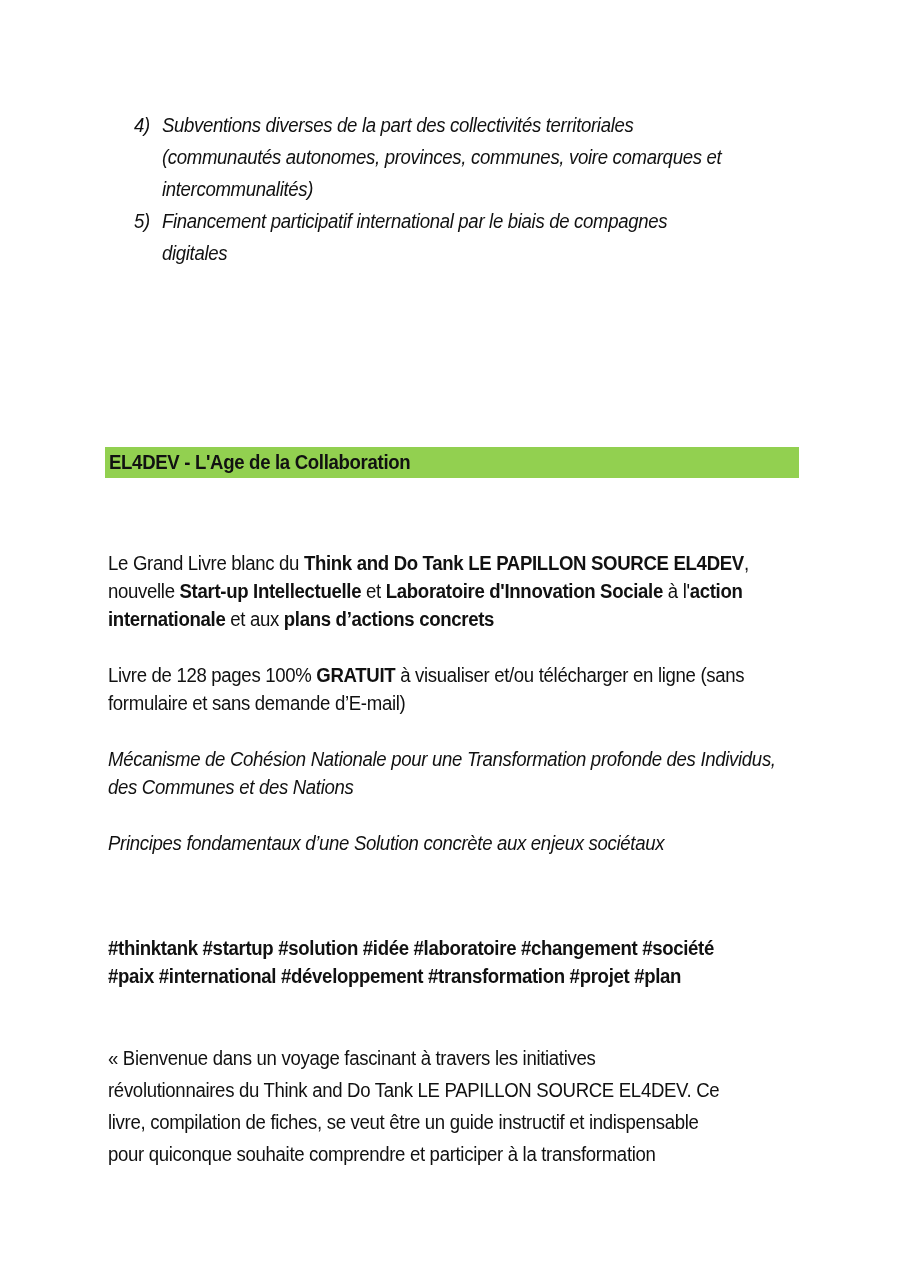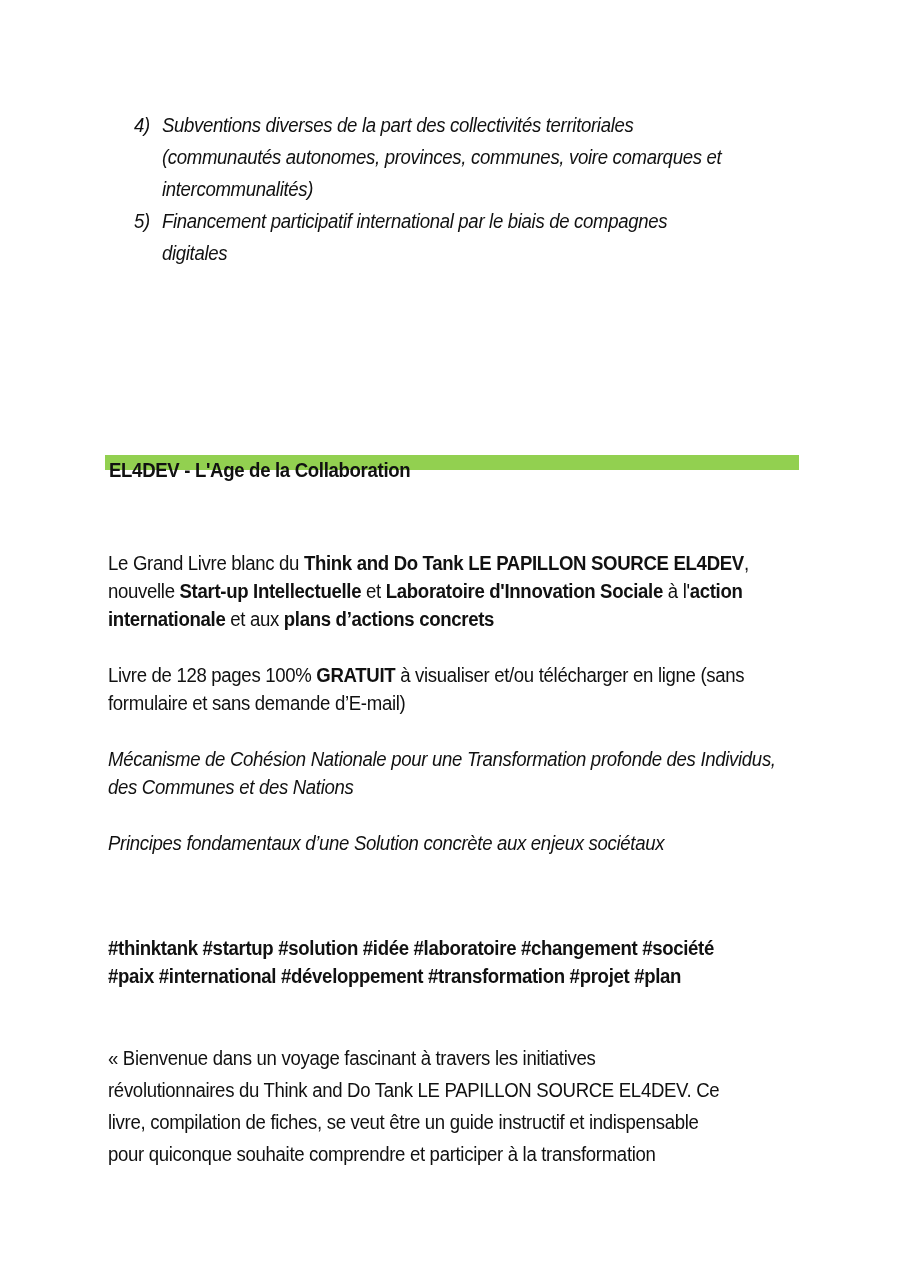--- a/index.html
+++ b/index.html
@@ -47,23 +47,22 @@
     flex: none;
   }
   .list-body {
     flex: 1;
   }
   .banner {
     position: absolute;
     left: 105px;
     top: 447px;
     width: 694px;
-    height: 15px;
+    height: 31px;
     background: #92d050;
-    margin-top: 8px;
   }
   .banner-text {
     position: absolute;
     left: 4px;
     top: 2px;
     font-weight: bold;
     font-size: 20px;
     line-height: 27px;
     letter-spacing: -0.35px;
     transform: scaleX(0.93);

